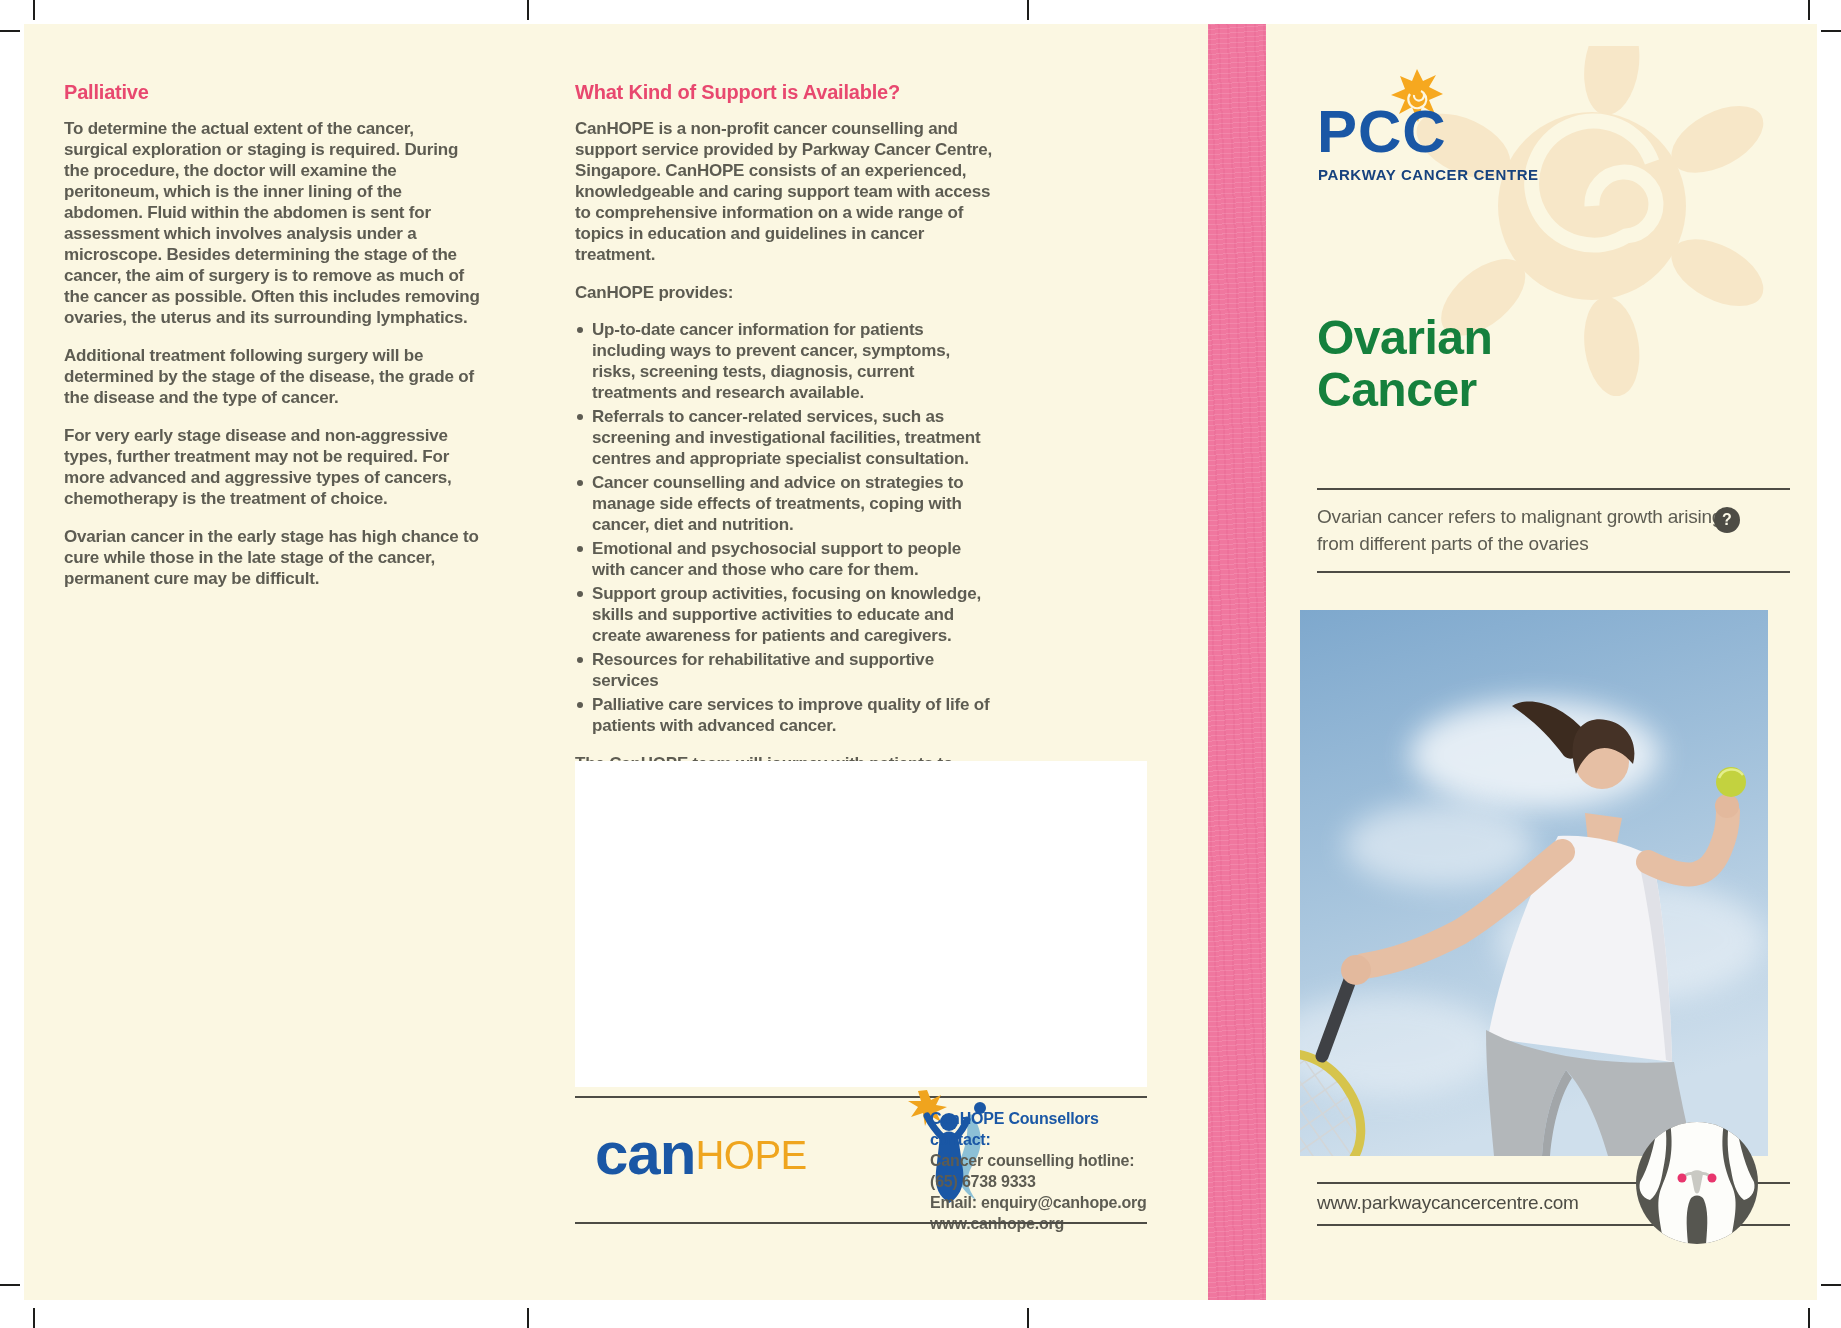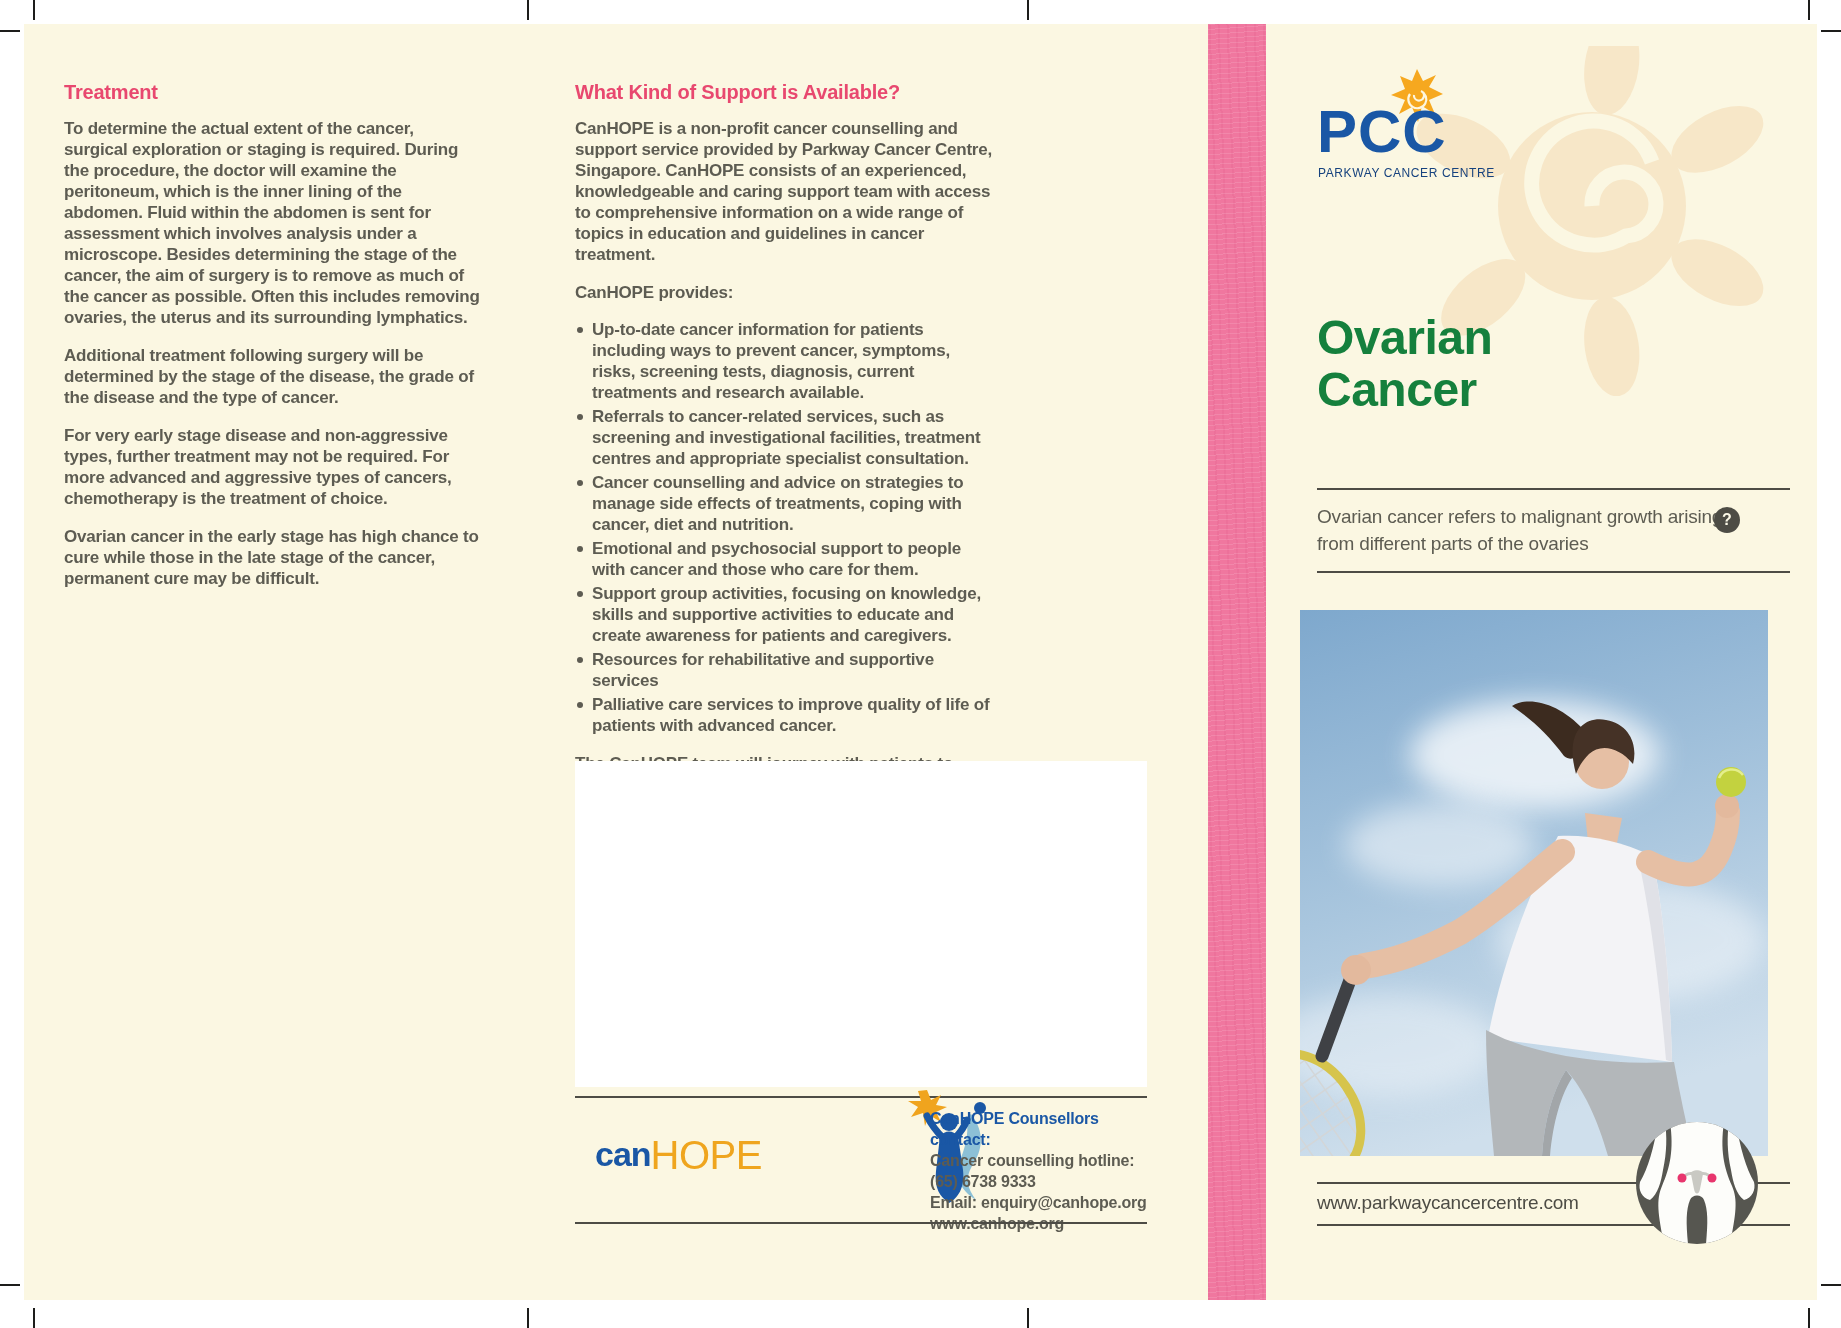--- a/index.html
+++ b/index.html
@@ -26,38 +26,38 @@
   .col-mid ul{list-style:none;margin:16px 0 17px 0;padding:0;}
   .col-mid li{position:relative;padding-left:17px;margin:0 0 3px 0;}
   .col-mid li::before{content:"";position:absolute;left:2px;top:8px;width:6px;height:6px;
                       border-radius:50%;background:#5d5c52;}
   .mid-whitebox{position:absolute;left:551px;top:737px;width:572px;height:326px;background:#ffffff;}
   .rule{position:absolute;height:2px;background:#4d4c45;}
   .mid-rule-a{left:551px;top:1072px;width:572px;}
   .mid-rule-b{left:551px;top:1198px;width:572px;}
   .canhope-block{position:absolute;left:551px;top:1080px;width:572px;height:116px;}
   .canhope-logo{position:absolute;left:20px;top:22px;display:flex;align-items:flex-end;}
-  .canhope-logo .can{font-size:34px;font-weight:bold;color:#1a57a5;letter-spacing:-1px;line-height:56px;}
+  .canhope-logo .can{font-size:60px;font-weight:bold;color:#1a57a5;letter-spacing:-1px;line-height:56px;}
   .canhope-logo .hope{font-size:40px;font-weight:normal;color:#efa51e;letter-spacing:-0.5px;line-height:54px;}
   .canhope-figures{position:absolute;left:322px;top:-18px;}
   .contact{position:absolute;left:355px;top:4px;width:218px;font-size:16px;line-height:21px;
            font-weight:bold;color:#5d5c52;letter-spacing:-0.2px;}
   .contact .hdr{color:#1a57a5;}
 
   
   .stripe{position:absolute;left:1184px;top:0;width:58px;height:1276px;background:#f0779f;
     background-image:
       repeating-linear-gradient(176deg, rgba(255,255,255,0.12) 0 1px, rgba(255,255,255,0) 1px 5px),
       repeating-linear-gradient(88deg, rgba(208,58,110,0.10) 0 2px, rgba(208,58,110,0) 2px 9px);}
   .sun-watermark{position:absolute;left:1388px;top:22px;pointer-events:none;}
   .pcc-logo{position:absolute;left:1293px;top:44px;width:220px;z-index:2;}
   .pcc-sun{position:absolute;left:74px;top:0px;}
   .pcc-acronym{position:absolute;left:0;top:34px;font-size:60px;font-weight:bold;color:#1a57a5;
                letter-spacing:1px;line-height:60px;}
-  .pcc-subname{position:absolute;left:1px;top:98px;font-size:12px;font-weight:normal;color:#16427e;
+  .pcc-subname{position:absolute;left:1px;top:98px;font-size:15px;font-weight:bold;color:#16427e;
                letter-spacing:0.6px;white-space:nowrap;}
   .r-title{position:absolute;left:1293px;top:256px;font-size:48px;line-height:52px;font-weight:bold;
            color:#15803d;letter-spacing:-0.5px;z-index:2;}
   .r-rule-1{left:1293px;top:464px;width:473px;}
   .r-rule-2{left:1293px;top:547px;width:473px;}
   .tagline{position:absolute;left:1293px;top:479px;width:430px;font-size:19px;line-height:27px;
            color:#5d5c52;letter-spacing:-0.2px;}
   .q-icon{position:absolute;left:1690px;top:483px;width:26px;height:26px;border-radius:50%;
           background:#4d4c45;color:#fcf9e8;font-size:16px;font-weight:bold;display:flex;
           align-items:center;justify-content:center;}
@@ -94,21 +94,21 @@
         <ellipse cx="180" cy="18" rx="27" ry="50" transform="rotate(118 180 160)"></ellipse>
         <ellipse cx="180" cy="18" rx="27" ry="50" transform="rotate(172 180 160)"></ellipse>
         <ellipse cx="180" cy="18" rx="27" ry="50" transform="rotate(230 180 160)"></ellipse>
         <ellipse cx="180" cy="18" rx="27" ry="50" transform="rotate(295 180 160)"></ellipse>
         <circle cx="180" cy="160" r="94"></circle>
       </g>
       <path d="M180 160 a32 32 0 1 1 34 30 a62 62 0 1 1 26 -74" stroke="#fbf7e2" stroke-width="15" fill="none"></path>
     </svg>
 
     <section class="col-left">
-      <h2>Treatment</h2>
+      <h2>Palliative</h2>
       <p>To determine the actual extent of the cancer, surgical exploration or staging is required. During the procedure, the doctor will examine the peritoneum, which is the inner lining of the abdomen. Fluid within the abdomen is sent for assessment which involves analysis under a microscope. Besides determining the stage of the cancer, the aim of surgery is to remove as much of the cancer as possible. Often this includes removing ovaries, the uterus and its surrounding lymphatics.</p>
       <p>Additional treatment following surgery will be determined by the stage of the disease, the grade of the disease and the type of cancer.</p>
       <p>For very early stage disease and non-aggressive types, further treatment may not be required. For more advanced and aggressive types of cancers, chemotherapy is the treatment of choice.</p>
       <p>Ovarian cancer in the early stage has high chance to cure while those in the late stage of the cancer, permanent cure may be difficult.</p>
     </section>
 
     <section class="col-mid">
       <h2>What Kind of Support is Available?</h2>
       <p>CanHOPE is a non-profit cancer counselling and support service provided by Parkway Cancer Centre, Singapore. CanHOPE consists of an experienced, knowledgeable and caring support team with access to comprehensive information on a wide range of topics in education and guidelines in cancer treatment.</p>
       <p class="provides">CanHOPE provides:</p>

